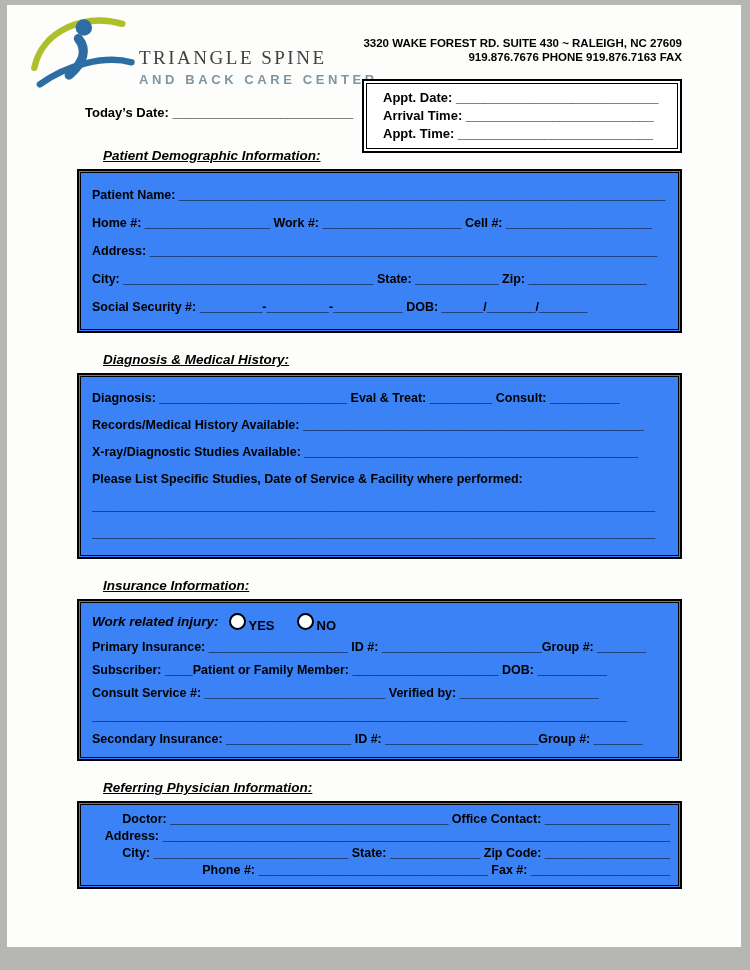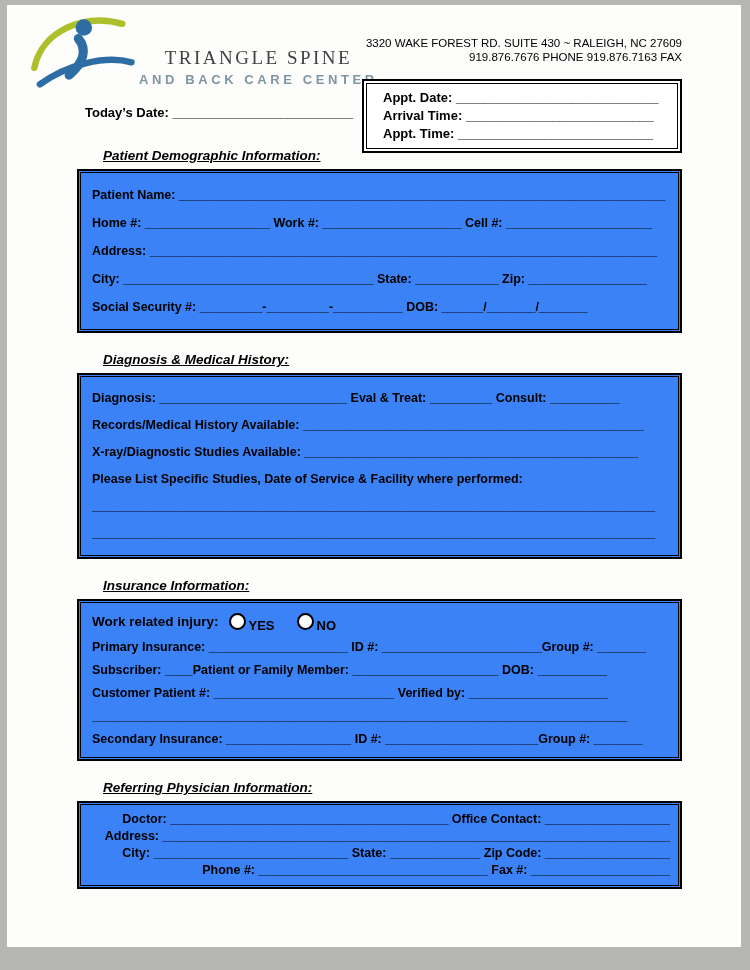--- a/index.html
+++ b/index.html
@@ -9,32 +9,32 @@
     font-family:"Liberation Sans", sans-serif;
   }
   .page {
     position:absolute; top:5px; left:7px; width:734px; height:942px;
     background:#fdfdfb;
   }
   
   .header { position:relative; height:143px; }
   .logo { position:absolute; top:4px; left:20px; display:flex; align-items:flex-end; }
   .logo svg { display:block; }
-  .logo-text { margin:0 0 14px 2px;text-align:center; }
+  .logo-text { margin:0 0 14px 2px; }
   .logo-title {
     font-family:"Liberation Serif", serif; font-size:19px; letter-spacing:2.5px;
     color:#414141; white-space:nowrap;
   }
   .logo-sub {
     font-size:13px; letter-spacing:3.6px; color:#7e96a4; margin-top:3px;
     white-space:nowrap; font-weight:bold;
   }
   .contact {
     position:absolute; top:31px; right:59px; text-align:right;
-    font-weight:normal; font-size:11.5px; line-height:14px; white-space:nowrap;
+    font-weight:bold; font-size:11.5px; line-height:14px; white-space:nowrap;
   }
   .appt-box {
     position:absolute; top:74px; right:59px; width:312px;
     border:2px solid #000; padding:2px; background:#fff;
   }
   .appt-box-inner { border:1px solid #000; padding:5px 16px; }
   .appt-line { font-weight:bold; font-size:13px; line-height:18px; white-space:nowrap; overflow:hidden; }
   .todays-date { position:absolute; top:100px; left:78px; font-weight:bold; font-size:13px; white-space:nowrap;text-align:center; }
   
   .content { padding:0 59px 0 70px; }
@@ -48,21 +48,21 @@
   .pad-s1 { padding:8px 8px 8px 11px; }
   .pad-s2 { padding:8px 8px 8px 11px; }
   .pad-s3 { padding:5px 8px 6px 11px; }
   .pad-s4 { padding:6px 8px 6px 11px;text-align:right; }
   .row { font-weight:bold; font-size:12.5px; white-space:nowrap; overflow:hidden; }
   .rows-s1 .row { line-height:28px; }
   .rows-s2 .row { line-height:27px; }
   .rows-s3 .row { line-height:23px; }
   .rows-s4 .row { line-height:17px; }
   .injury-row { display:flex; align-items:center; height:26px; margin-bottom:2px; }
-  .injury-label { font-weight:bold; font-size:13.5px; }
+  .injury-label { font-weight:bold; font-style:italic; font-size:13.5px; }
   .radio-circle {
     box-sizing:border-box; width:17px; height:17px; border:2px solid #000;
     border-radius:50%; flex:0 0 auto; background:#fff;
   }
   .radio-yes { margin:0 3px 0 10px; }
   .radio-no  { margin:0 3px 0 22px; }
   .radio-text { font-weight:bold; font-size:13px;margin-top:8px; }
 </style>
 </head>
 <body>
@@ -134,21 +134,21 @@
         <div class="box-inner pad-s3 rows-s3">
           <div class="injury-row">
             <span class="injury-label">Work related injury:</span>
             <span class="radio-circle radio-yes"></span>
             <span class="radio-text">YES</span>
             <span class="radio-circle radio-no"></span>
             <span class="radio-text">NO</span>
           </div>
           <div class="row">Primary Insurance: ____________________ ID #: _______________________Group #: _______</div>
           <div class="row">Subscriber: ____Patient or Family Member: _____________________ DOB: __________</div>
-          <div class="row">Customer Patient #: __________________________ Verified by: ____________________</div>
+          <div class="row">Consult Service #: __________________________ Verified by: ____________________</div>
           <div class="row">_____________________________________________________________________________</div>
           <div class="row">Secondary Insurance: __________________ ID #: ______________________Group #: _______</div>
         </div>
       </div>
     </div>
 
     <div class="section">
       <div class="section-heading">Referring Physician Information:</div>
       <div class="box">
         <div class="box-inner pad-s4 rows-s4">

